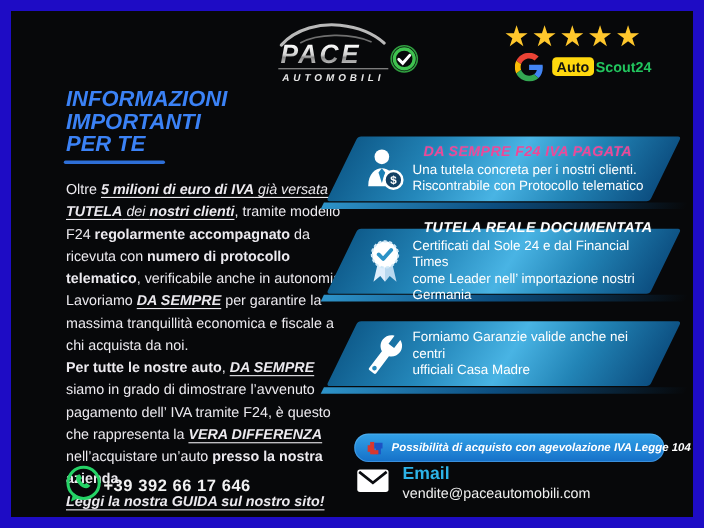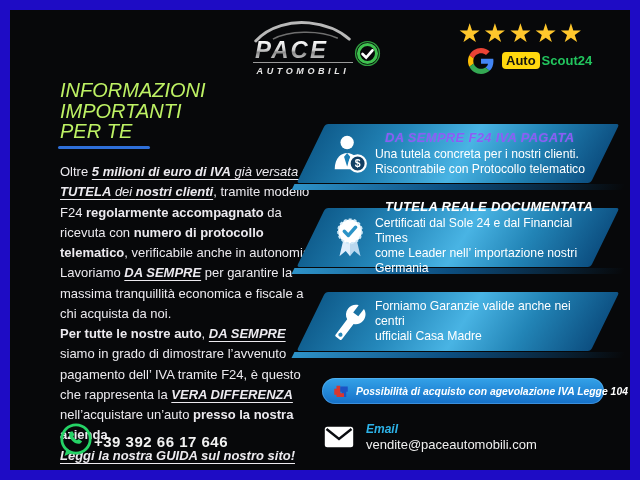--- a/index.html
+++ b/index.html
@@ -17,21 +17,21 @@
   }
   .brand-sub{
     font-size:9px;font-weight:bold;font-style:italic;letter-spacing:3.6px;color:#e6e6e6;
     border-top:1px solid #9a9a9a;padding-top:3px;width:100px;text-align:center;
   }
   .stars{display:flex;gap:2px;font-size:26px;line-height:1;}
   .autoscout{display:flex;align-items:center;gap:2px;font-size:13px;font-weight:bold;}
   .as-auto{background:#ffd80e;color:#15150f;border-radius:4px;padding:0 4px;line-height:17px;}
   .as-scout{color:#22c55e;}
   
-  .page-title{font-size:20px;line-height:1.03;font-weight:400;font-style:italic;color:#bef264;}
+  .page-title{font-size:20px;line-height:1.03;font-weight:700;font-style:italic;color:#3b82f6;}
   .title-rule{width:92px;height:3px;border-radius:2px;background:#2e6fd8;}
   .info-text{width:256px;font-size:13px;line-height:1.56;color:#eceaef;}
   .info-text .b{font-weight:bold;}
   .info-text .i{font-style:italic;}
   .info-text .u{text-decoration:underline;text-underline-offset:2.5px;}
   
   .panel{width:294px;height:59px;}
   .panel-bg{
     position:absolute;inset:0;transform:skewX(-26deg);border-radius:3px;
     background:linear-gradient(98deg,#0f5c8c 0%,#2487ba 28%,#49b4e4 52%,#2284b6 74%,#0c4e80 100%);
@@ -44,25 +44,26 @@
   .panel-icon{flex:0 0 50px;display:flex;justify-content:center;}
   .panel-texts{flex:1;min-width:0;}
   .panel-title{font-size:13px;font-weight:800;font-style:italic;letter-spacing:.3px;padding-left:10px;margin-bottom:2px;text-shadow:0 0 2px rgba(255,255,255,.15);}
   .panel-line{font-size:12.2px;line-height:1.22;color:#ffffff;}
   
   .law-pill{
     width:282px;height:26px;border-radius:13px;display:flex;align-items:center;gap:6px;
     padding:0 10px;box-sizing:border-box;
     background:linear-gradient(180deg,#33a2e8,#1570c8);
     box-shadow:0 0 0 1px rgba(130,200,255,.35) inset;
+    margin-top:16px;
   }
   .law-text{font-size:10.4px;font-weight:bold;font-style:italic;color:#fff;white-space:nowrap;}
   
   .phone-number{font-size:15px;font-weight:bold;letter-spacing:.5px;color:#f2f2f2;}
-  .email-label{font-size:12px;font-weight:bold;font-style:italic;}
+  .email-label{font-size:16px;font-weight:bold;}
   .email-address{font-size:13px;color:#f0f0f0;margin-top:1px;}
 </style>
 </head>
 <body>
 
 <div id="stage">
 
   <div class="abs" style="left:240px;top:8px;">
     <svg width="105" height="27" viewBox="0 0 110 28">
       <path d="M6 24 C20 8 44 3 62 5 C80 7 94 13 104 22" fill="none" stroke="#b9b9b9" stroke-width="3" stroke-linecap="round"></path>
@@ -115,21 +116,21 @@
       <div class="panel-icon">
         <svg width="42" height="44" viewBox="0 0 44 44">
           <circle cx="19" cy="10" r="7" fill="#fff"></circle>
           <path d="M6 38 C6 26 13 21 19 21 C25 21 32 26 32 38 Z" fill="#fff"></path>
           <path d="M19 21 l3.2 4 -3.2 10 -3.2-10 z" fill="#1b7fb5"></path>
           <circle cx="30" cy="32" r="8.5" fill="#123f63" stroke="#fff" stroke-width="2.4"></circle>
           <text x="30" y="36" font-size="11" font-weight="bold" fill="#fff" text-anchor="middle">$</text>
         </svg>
       </div>
       <div class="panel-texts">
-        <div class="panel-title" style="color: #8b5cf6;">DA SEMPRE F24 IVA PAGATA</div>
+        <div class="panel-title" style="color: #ec4899;">DA SEMPRE F24 IVA PAGATA</div>
         <div class="panel-line">Una tutela concreta per i nostri clienti.</div>
         <div class="panel-line">Riscontrabile con Protocollo telematico</div>
       </div>
     </div>
   </div>
 
   <div class="abs panel" style="left:301px;top:198px;">
     <div class="panel-bg"></div>
     <div class="panel-shadow"></div>
     <div class="panel-content">

